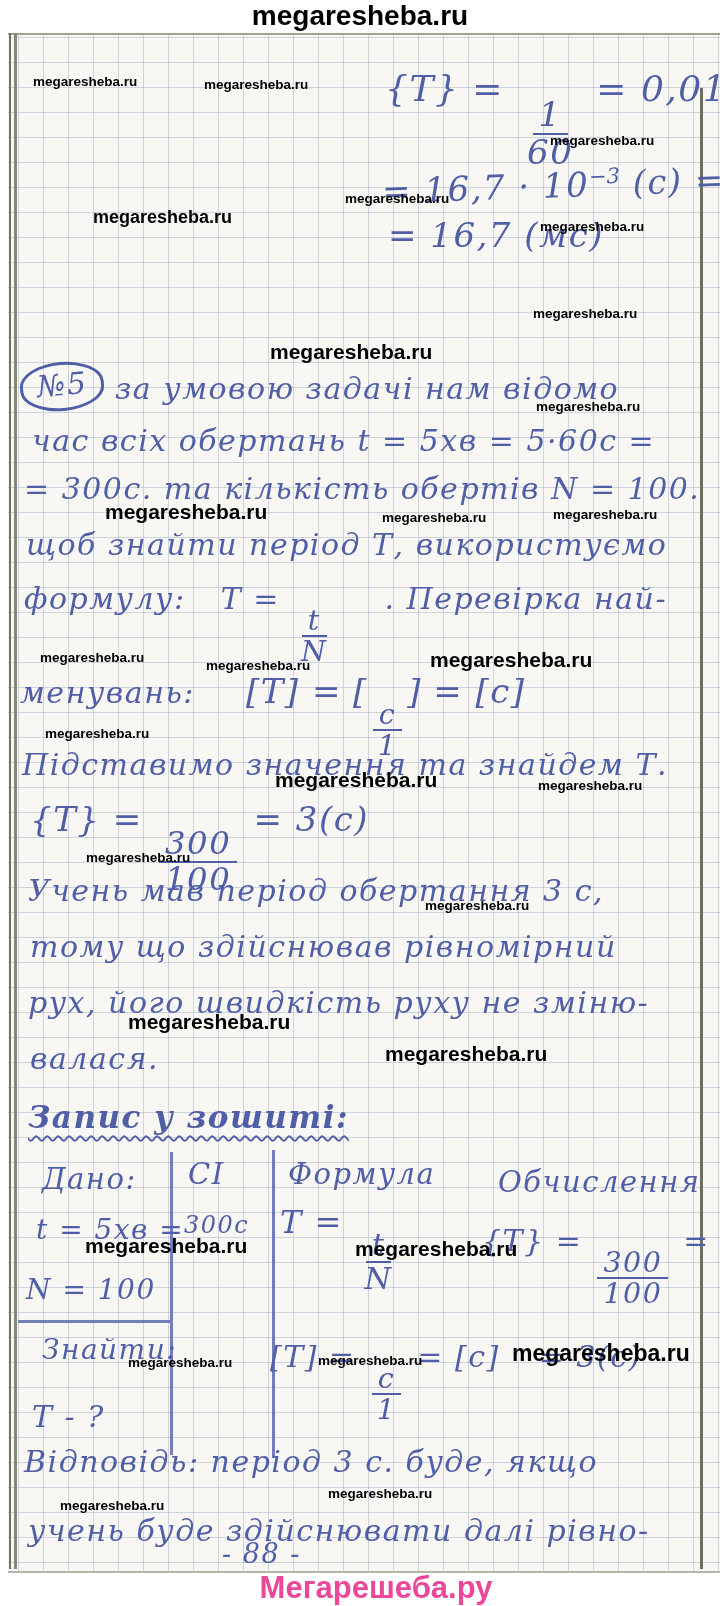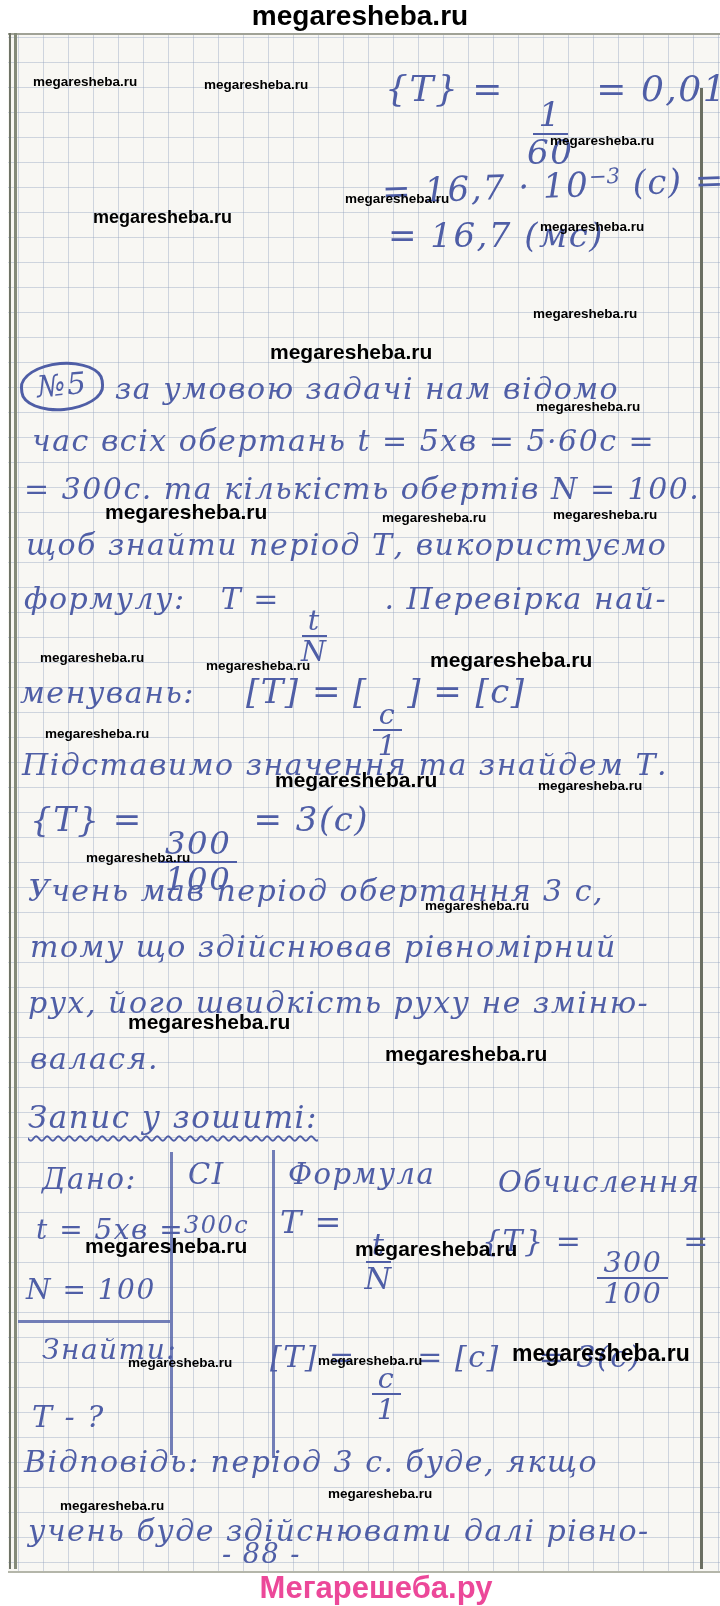--- a/index.html
+++ b/index.html
@@ -21,21 +21,21 @@
   .hw{position:absolute;color:#4f5ea6;font-family:"DejaVu Serif",serif;font-style:italic;
       font-size:30px;letter-spacing:1.5px;white-space:nowrap;line-height:1.15;}
   .frac{display:inline-flex;flex-direction:column;align-items:center;vertical-align:-0.72em;
         line-height:1.05;font-size:0.95em;margin:0 4px;}
   .frac .num{border-bottom:2px solid currentColor;padding:0 6px;}
   .frac .den{padding:0 6px;}
   sup.exp{font-size:0.62em;vertical-align:super;letter-spacing:0;}
   .circle-num{display:inline-block;border:3px solid #4f5ea6;border-radius:50% / 46%;
               padding:3px 14px 5px 14px;transform:rotate(-5deg);}
   .wavy{text-decoration:underline;text-decoration-style:wavy;text-decoration-thickness:2px;
-        text-decoration-color:#4f5ea6;text-underline-offset:7px;}
+        text-decoration-color:#4f5ea6;text-underline-offset:7px;font-weight:bold;}
   .penline{position:absolute;background:#5a69ab;opacity:.85;}
   
   .wm{position:absolute;color:#000;font-weight:600;font-size:13.5px;white-space:nowrap;}
   .wmb{position:absolute;color:#000;font-weight:bold;font-size:21px;white-space:nowrap;}
   #header-wm{position:absolute;top:0px;left:0;width:100%;text-align:center;
              font-size:28px;font-weight:bold;color:#000;}
   #footer-brand{position:absolute;top:1570px;left:0;width:100%;text-align:center;
                 font-size:31px;font-weight:bold;color:#ec4899;padding-left:16px;}
 </style>
 </head>

